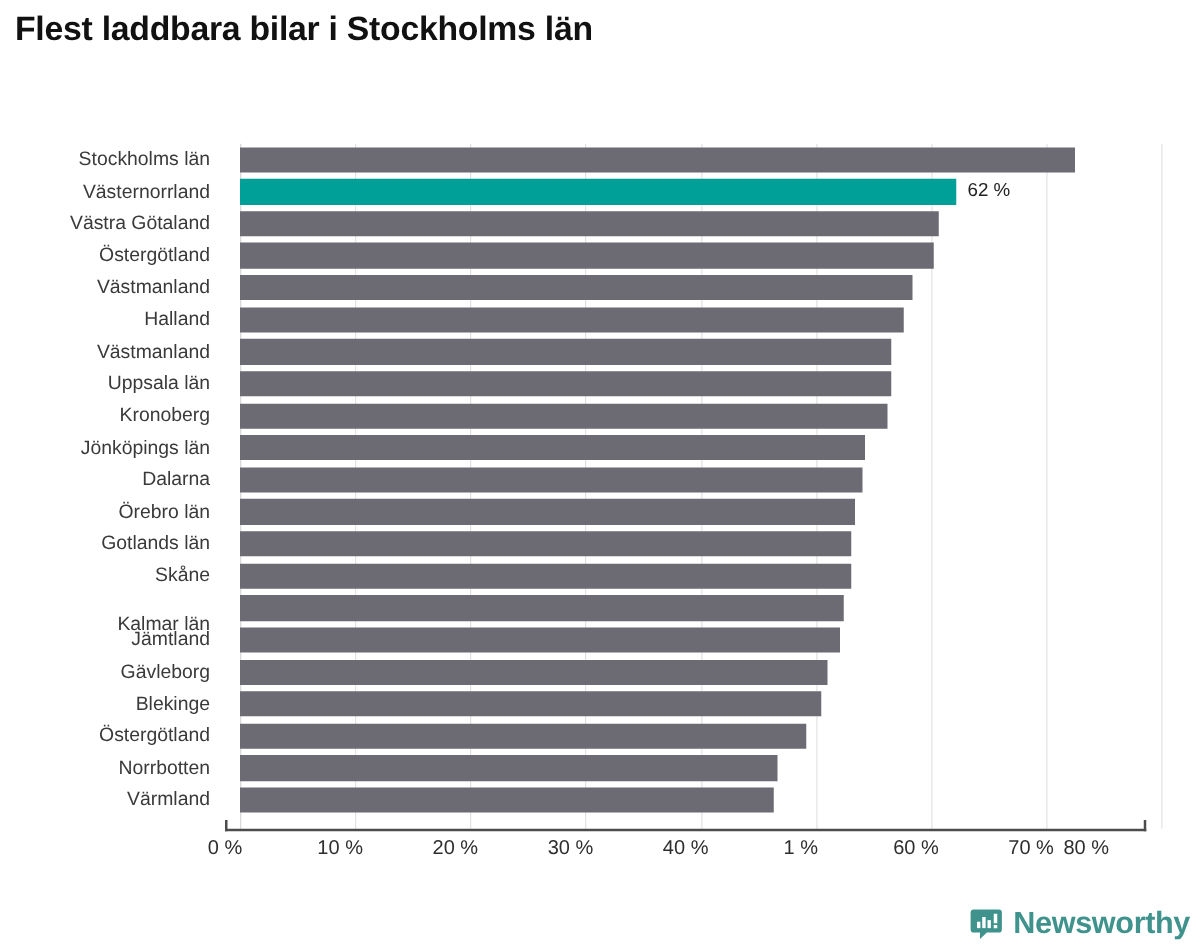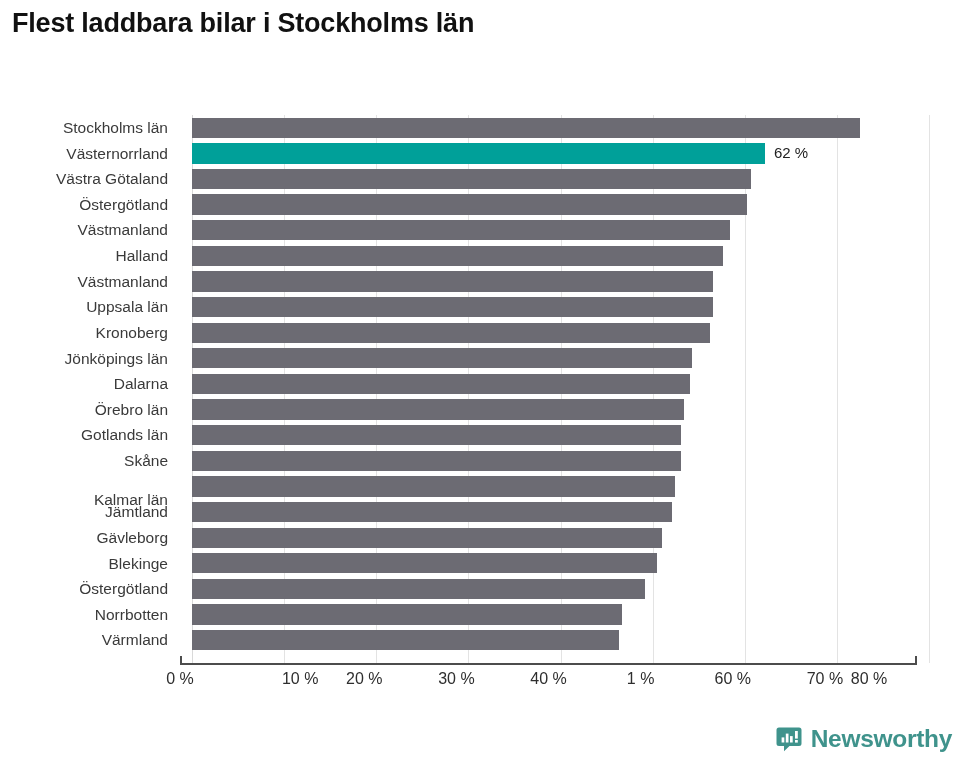--- a/index.html
+++ b/index.html
@@ -275,21 +275,21 @@
         <div class="row" style="top: 512.4px;">
           <div class="bar" style="width: 427.46px;"></div>
         </div>
       </div>
   </div>
   <div class="xaxis-line"></div>
   <div class="xaxis-cap" style="left:180px;"></div>
   <div class="xaxis-cap" style="left:915px;"></div>
   <div id="xticks">
       <span class="xtick-label" style="left: 180px;">0 %</span>
-      <span class="xtick-label" style="left: 272.125px; margin-left: 28px;">10 %</span>
+      <span class="xtick-label" style="left: 272.125px;">10 %</span>
       <span class="xtick-label" style="left: 364.25px;">20 %</span>
       <span class="xtick-label" style="left: 456.375px;">30 %</span>
       <span class="xtick-label" style="left: 548.5px;">40 %</span>
       <span class="xtick-label" style="left: 640.625px;">1 %</span>
       <span class="xtick-label" style="left: 732.75px;">60 %</span>
       <span class="xtick-label" style="left: 824.875px;">70 %</span>
       <span class="xtick-label" style="left: 869px;">80 %</span>
     </div>
 </div>
 

